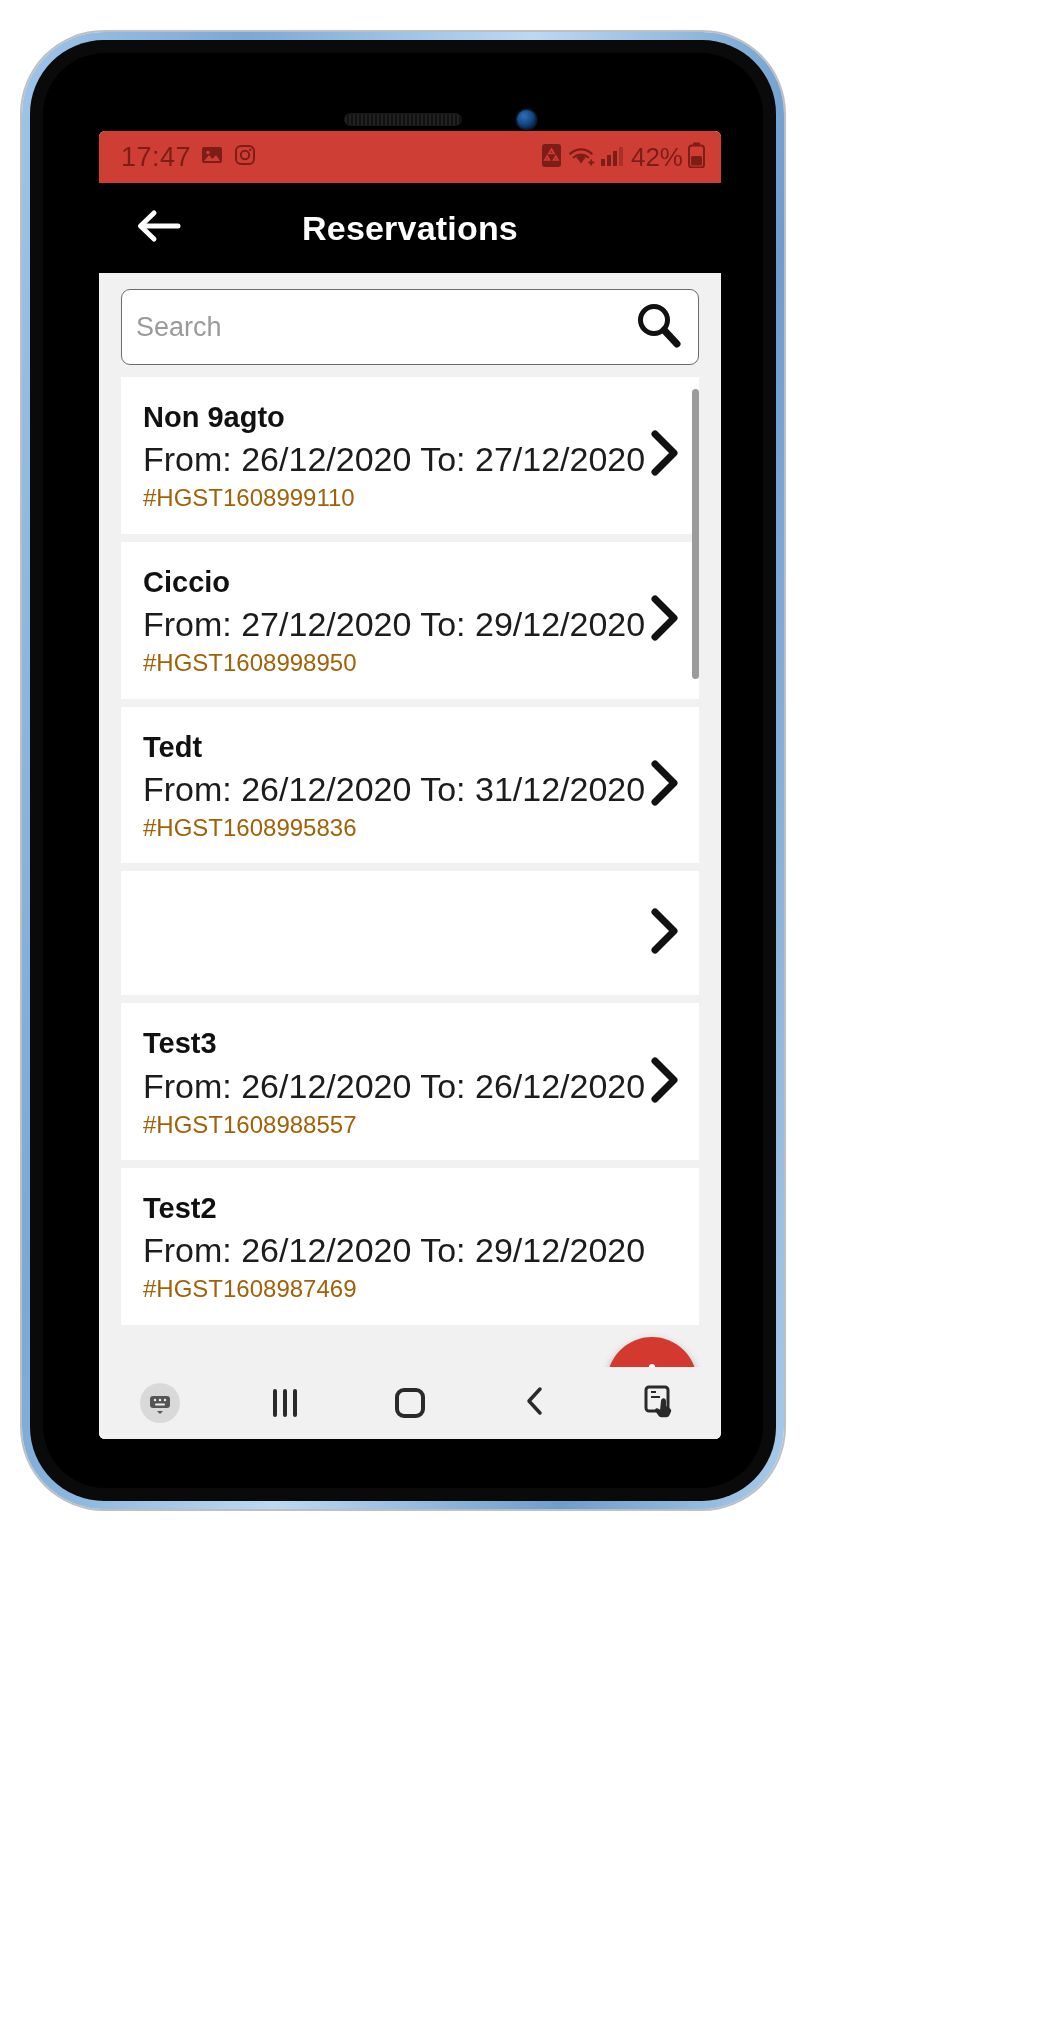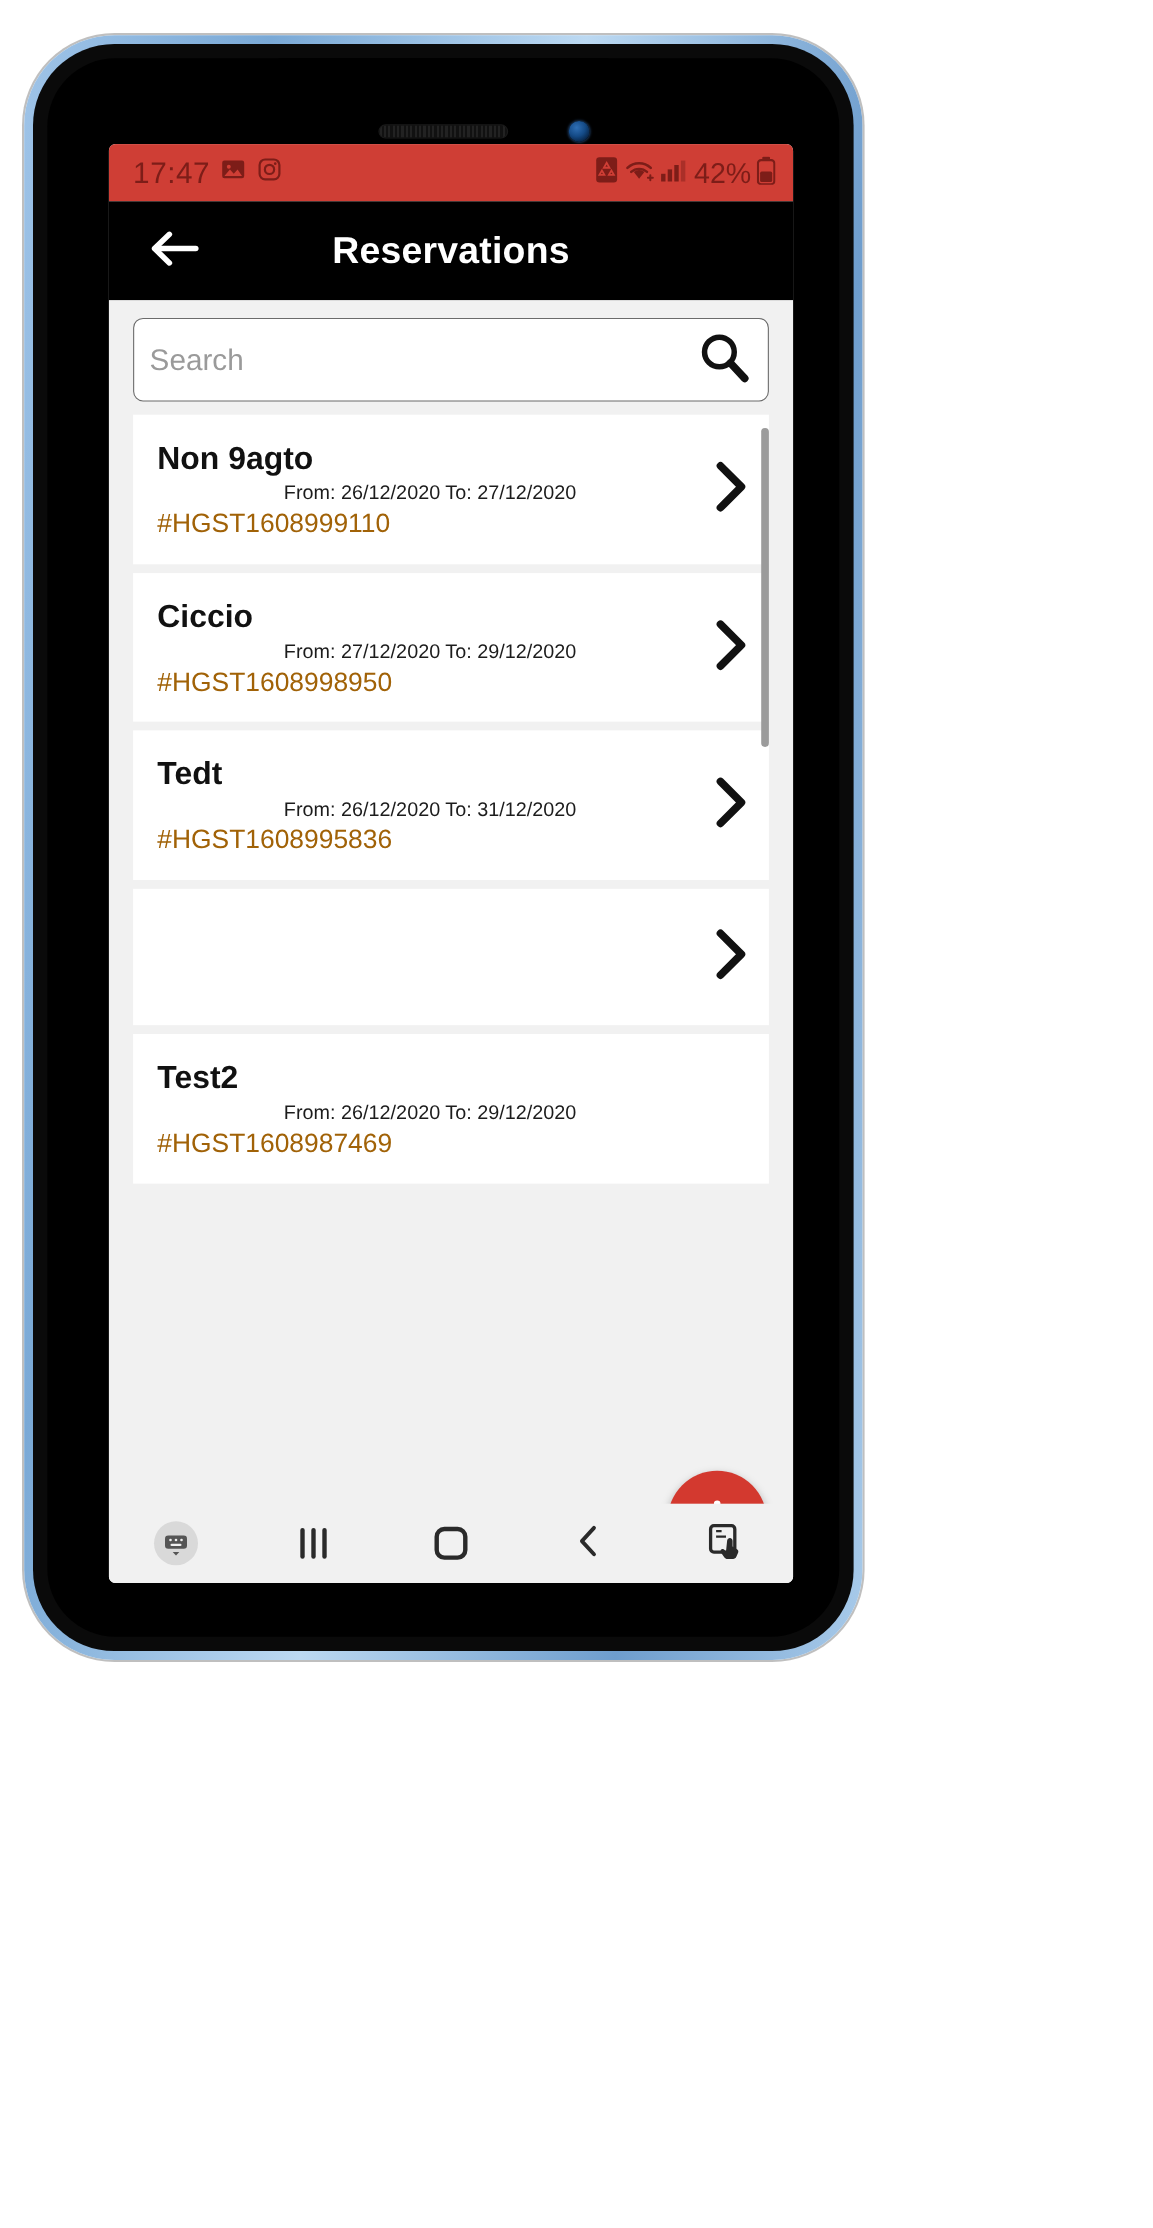--- a/index.html
+++ b/index.html
@@ -84,21 +84,21 @@
   
   .statusbar {
     position: relative;
     height: 52px;
     background: #cf3e35;
     display: flex;
     align-items: center;
     padding: 0 16px 0 22px;
     color: #8c201a;
   }
-  .sb-left { display: flex; gap: 9px; }
+  .sb-left { display: flex; align-items: center; gap: 9px; }
   .sb-time { font-size: 27px; letter-spacing: .5px; color: #7d1d18; font-weight: 400; }
   .sb-right { margin-left: auto; display: flex; align-items: center; gap: 5px; }
   .sb-battery-text { font-size: 26px; color: #7d1d18; }
   .icn { display: inline-block; vertical-align: middle; }
 
   
   .appbar {
     position: relative;
     height: 90px;
     background: #000000;
@@ -162,21 +162,21 @@
   }
   .card-texts { flex: 1; }
   .card-title {
     font-size: 29px;
     font-weight: bold;
     color: #111;
     line-height: 1.25;
     margin-bottom: 2px;
   }
   .card-dates {
-    font-size: 18px;
+    font-size: 34px;
     color: #1c1c1c;
     line-height: 1.32;
     white-space: nowrap;
     text-align: center;
   }
   .card-code {
     font-size: 24px;
     color: #a16207;
     line-height: 1.32;
   }
@@ -378,20 +378,32 @@
               </div>
 
               <div class="card">
                 <span class="chev">
                   <svg width="34" height="50" viewBox="0 0 34 50">
                       <path d="M8 6l19 19-19 19" fill="none" stroke="#111" stroke-width="7" stroke-linecap="round" stroke-linejoin="round"></path>
                     </svg>
                 </span>
               </div>
 
+              <div class="card">
+                <div class="card-texts">
+                  <div class="card-title">Test3</div>
+                  <div class="card-dates">From: 26/12/2020  To: 26/12/2020</div>
+                  <div class="card-code">#HGST1608988557</div>
+                </div>
+                <span class="chev">
+                  <svg width="34" height="50" viewBox="0 0 34 50">
+                      <path d="M8 6l19 19-19 19" fill="none" stroke="#111" stroke-width="7" stroke-linecap="round" stroke-linejoin="round"></path>
+                    </svg>
+                </span>
+              </div>
 
               <div class="card">
                 <div class="card-texts">
                   <div class="card-title">Test2</div>
                   <div class="card-dates">From: 26/12/2020  To: 29/12/2020</div>
                   <div class="card-code">#HGST1608987469</div>
                 </div>
               </div>
 
             </div>

